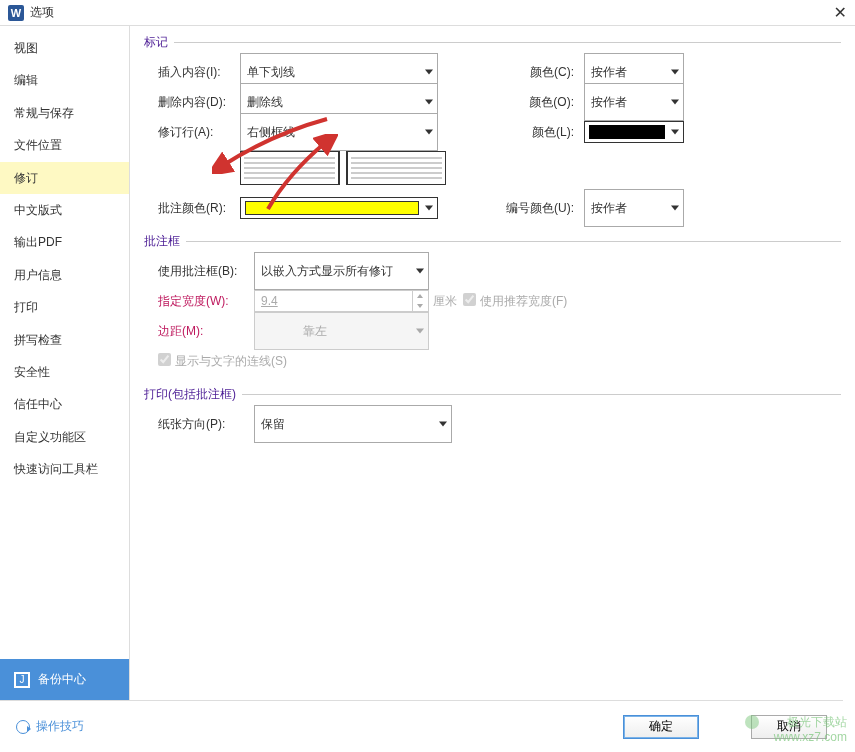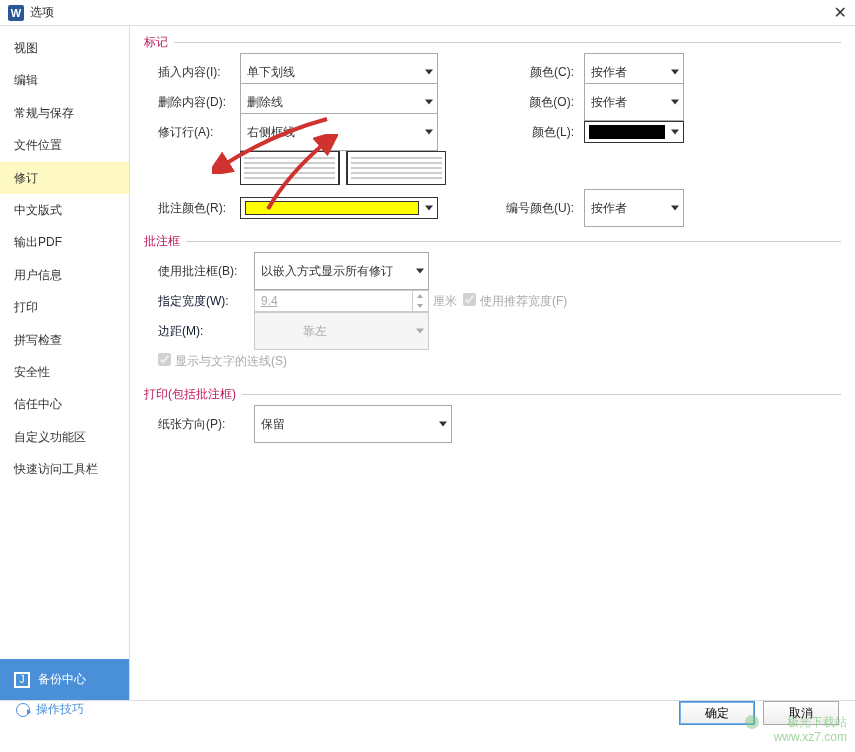--- a/index.html
+++ b/index.html
@@ -15,25 +15,25 @@
 .sidebar { width: 130px; border-right: 1px solid #ddd; padding-top: 6px; display: flex; flex-direction: column; }
 .sidebar-items { flex: 1; }
 .sidebar-item { padding: 9px 14px; color: #333; cursor: pointer; line-height: 1.2; }
 .sidebar-item.active { background: #fef9c3; color: #333; }
 .backup-btn { background: #4a90d9; color: #fff; padding: 12px 14px; display: flex; align-items: center; cursor: pointer; }
 .backup-btn .bicon { width: 16px; height: 16px; border: 2px solid #fff; margin-right: 8px; display: inline-flex; align-items: center; justify-content: center; color:#fff; font-size:10px; }
 
 .content { flex: 1; padding: 8px 14px; color: #333; position: relative; }
 
 fieldset { border: none; border-top: 1px solid #ccc; margin-bottom: 10px; padding-top: 6px; }
-fieldset legend { padding-right: 6px; color: #be185d; }
+fieldset legend { padding-right: 6px; color: #4c1d95; }
 
 .form-row { display: flex; align-items: center; height: 30px; padding-left: 14px; }
 .flabel { width: 82px; color: #333; }
-.flabel.disabled { color: #0f172a; }
+.flabel.disabled { color: #be185d; }
 .dropdown { position: relative; width: 198px; height: 38px; border: 1px solid #aaa; background: #fff; display: flex; align-items: center; padding: 0 20px 0 6px; cursor: pointer; }
 .dropdown.narrow { width: 100px; }
 .dropdown.disabled { background: #f5f5f5; color: #aaa; border-color: #ccc; padding-left: 48px; }
 .dropdown .arrow { position: absolute; right: 4px; top: 50%; transform: translateY(-50%); width: 0; height: 0; border-left: 4px solid transparent; border-right: 4px solid transparent; border-top: 5px solid #333; }
 .dropdown.disabled .arrow { border-top-color: #aaa; }
 
 .color-swatch { position: relative; width: 100px; height: 22px; border: 1px solid #333; cursor: pointer; display:flex; align-items:center; }
 .color-swatch .swatch-inner { flex:1; height:14px; margin:0 18px 0 4px; }
 .color-swatch .arrow { position: absolute; right: 4px; top: 50%; transform: translateY(-50%); width: 0; height: 0; border-left: 4px solid transparent; border-right: 4px solid transparent; border-top: 5px solid #333; }
 
@@ -54,21 +54,21 @@
 .spin { position: relative; width: 175px; height: 22px; border:1px solid #ccc; background:#fff; display:flex; align-items:center; padding:0 20px 0 6px; color:#aaa;text-decoration:underline; }
 .spin .spins { position:absolute; right:1px; top:0; bottom:0; width:15px; display:flex; flex-direction:column; }
 .spin .spins div { flex:1; border-left:1px solid #ccc; display:flex; align-items:center; justify-content:center; }
 .spin .spins .up::before { content:''; width:0;height:0;border-left:3px solid transparent;border-right:3px solid transparent;border-bottom:4px solid #aaa;}
 .spin .spins .dn::before { content:''; width:0;height:0;border-left:3px solid transparent;border-right:3px solid transparent;border-top:4px solid #aaa;}
 .unit { margin-left:4px; color:#aaa; width:30px; }
 
 .cbx { display:flex; align-items:flex-start; color:#aaa; }
 .cbx input { margin-right:4px; }
 
-.footer { position:absolute; left:0; right:0; bottom:0; height:52px; border-top:1px solid #ddd; display:flex; align-items:flex-start; padding:0 16px; background:#fff; }
+.footer { position:absolute; left:0; right:12px; bottom:0; height:52px; border-top:1px solid #ddd; display:flex; align-items:center; padding:0 16px; background:#fff;gap:44px; }
 .tips { display:flex; align-items:center; color:#4a90d9; cursor:pointer; }
 .tips .qicon { width:14px;height:14px;border:1.5px solid #4a90d9;border-radius:50%;margin-right:6px; position:relative; }
 .tips .qicon::before{content:'';position:absolute;right:-2px;top:5px;width:0;height:0;border-top:3px solid transparent;border-bottom:3px solid transparent;border-left:4px solid #4a90d9;}
 .footer .fill { flex:1; }
 .btn { width:76px; height:24px; border:1px solid #aaa; background:linear-gradient(#fff,#eee); margin-left:8px; cursor:pointer; }
 .btn.primary { border:1px solid #4a90d9; box-shadow:0 0 0 1px #7bb3e8 inset; }
 
 .arrow-annotation { position:absolute; pointer-events:none; }
 .arrow1 { left:82px; top:88px; width:120px; height:60px; }
 .arrow2 { left:128px; top:108px; width:80px; height:80px; }

